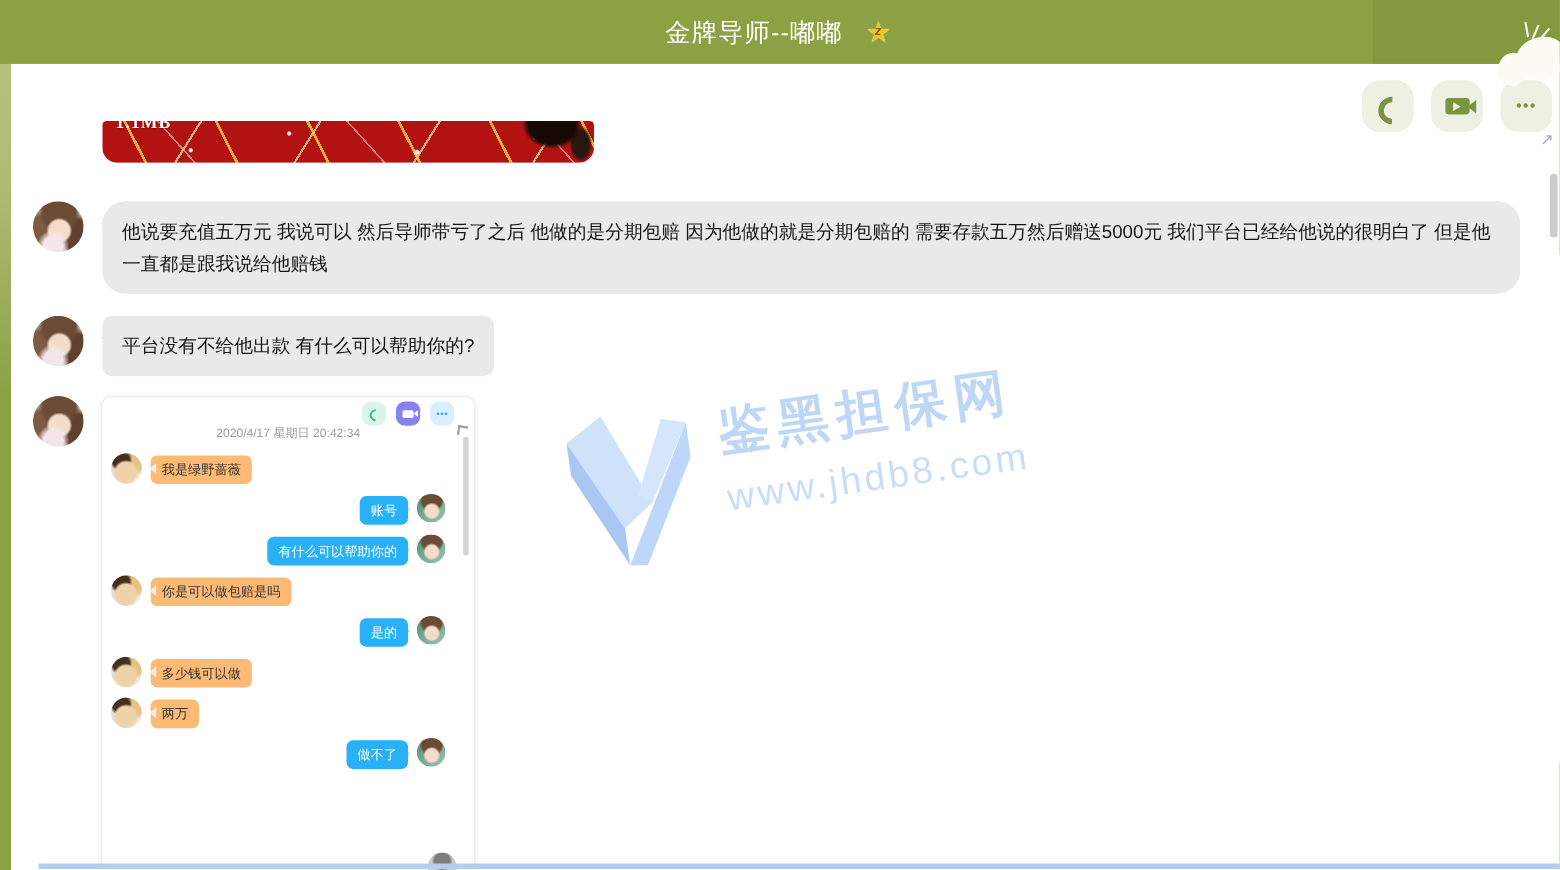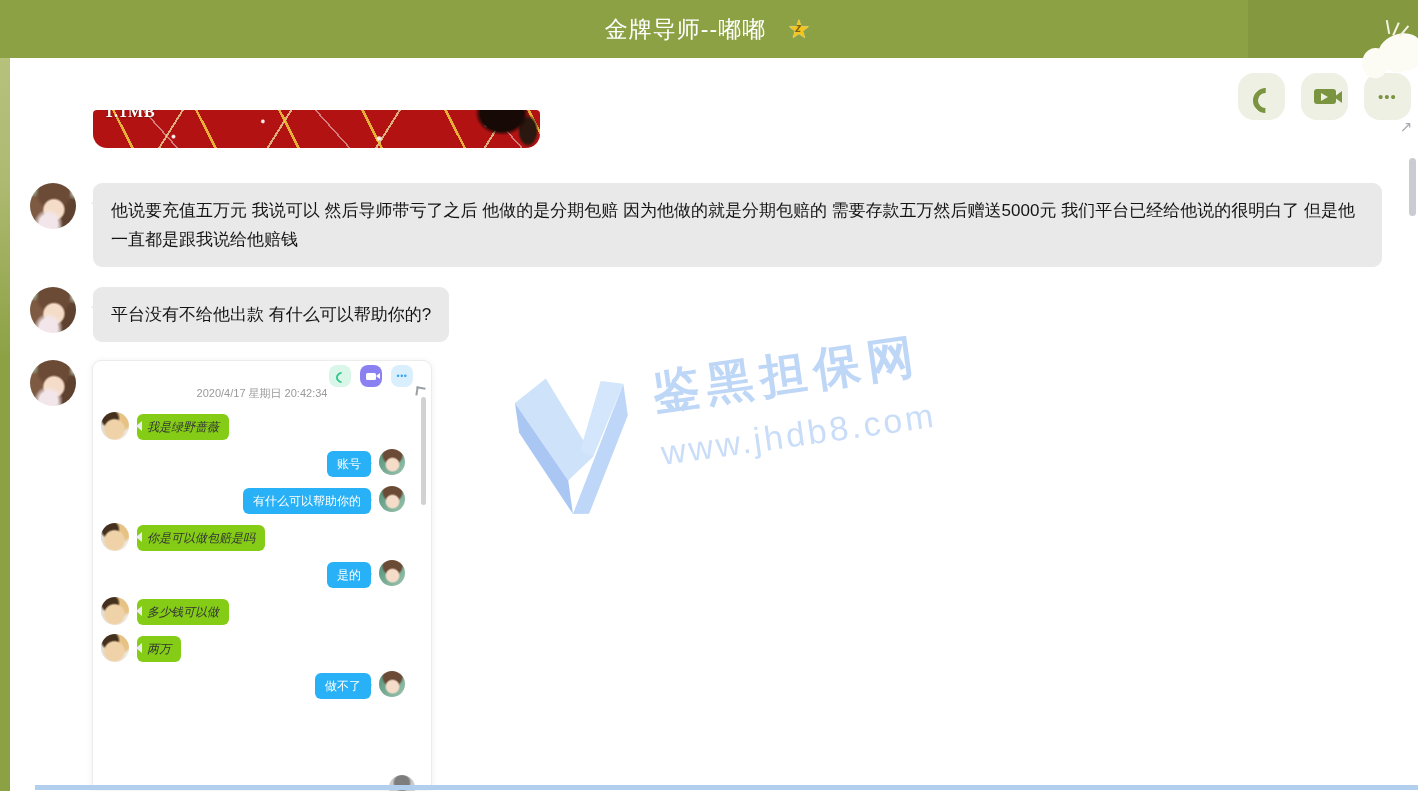--- a/index.html
+++ b/index.html
@@ -98,21 +98,21 @@
       linear-gradient(#c3c3c3,#d8d8d8); }
 
   
   .row { position:absolute; display:flex; align-items:flex-start; }
   .row1 { left:20px; top:125px; right:36px; }
   .row2 { left:20px; top:229px; }
   .row3 { left:20px; top:302px; }
   .bubble { position:relative; margin-left:17px; background:#e9e9e9; border-radius:9px; padding:13px 18px;
     font-size:17px; line-height:29px; color:#141414; }
   .bubble::before { content:""; position:absolute; left:-8px; top:14px; border:6px solid transparent; border-right:9px solid #e9e9e9; }
-  .row1 .bubble { flex:1; }
+  .row1 .bubble { flex:1;border-radius:21px; }
 
   
   .shot { position:relative; margin-left:16px; width:340px; height:430px; background:#fff;
     border:1px solid #ececec; border-radius:9px 9px 0 0; box-shadow:0 1px 6px rgba(0,0,0,.07); cursor:pointer; }
   .shot-icons { position:absolute; right:18px; top:4px; display:flex; gap:9px; }
   .mini-ic { width:22px; height:22px; border-radius:8px; display:flex; align-items:center; justify-content:center; }
   .mi-phone { background:#d9f6e8; }
   .mi-phone .g { width:11px; height:11px; position:relative; }
   .mi-phone .g::before { content:""; position:absolute; left:1px; top:1px; width:7px; height:7px;
     border:2.5px solid #33c68c; border-top-color:transparent; border-right-color:transparent; border-radius:50%; transform:rotate(46deg); }
@@ -122,21 +122,21 @@
   .mi-more { background:#d9effd; color:#36a6f2; font-size:9px; letter-spacing:.5px; line-height:6px; }
   .shot-collapse { position:absolute; right:6px; top:24px; width:10px; height:8px; }
   .shot-collapse::before { content:""; position:absolute; left:1px; top:2px; width:7px; height:7px;
     border-left:2px solid #9aa0a6; border-top:2px solid #9aa0a6; transform:rotate(9deg); }
   .shot-date { margin-top:25px; text-align:center; font-size:11px; color:#9a9a9a; }
   .shot-scrollthumb { position:absolute; right:5px; top:36px; width:5px; height:108px; background:#d2d2d2; border-radius:3px; }
   .shot-body { padding:2px 8px 0 8px; }
   .srow { display:flex; align-items:flex-start; margin-top:9px; }
   .srow.right { justify-content:flex-end; padding-right:18px; }
   .sbubble { position:relative; font-size:12px; line-height:14px; padding:6px 10px; border-radius:6px; }
-  .srow.left .sbubble { margin-left:8px; margin-top:2px; background:#84cc16; color:#333;font-style:italic; }
+  .srow.left .sbubble { margin-left:8px; margin-top:2px; background:#fdba74; color:#333; }
   .srow.left .sbubble::before { content:""; position:absolute; left:-6px; top:7px; border:5px solid transparent; border-right:6px solid #ededed; }
   .srow.right .sbubble { margin-right:8px; margin-top:2px; background:#28b1f6; color:#fff; }
   .srow.right .sbubble::after { content:""; position:absolute; right:-6px; top:7px; border:5px solid transparent; border-left:6px solid #28b1f6; }
   .partial-blue { position:absolute; left:243px; bottom:-1px; width:52px; height:4px; background:#28b1f6; border-radius:3px 3px 0 0; }
   .partial-gray-av { position:absolute; right:16px; bottom:-12px; }
 
   
   .watermark { position:absolute; left:505px; top:280px; width:620px; display:flex; align-items:flex-start; gap:24px;
     transform:rotate(-8deg); opacity:.8; pointer-events:none; }
   .wm-text .wm-title { font-size:47px; font-weight:bold; color:#b0cef6; letter-spacing:7px; }

